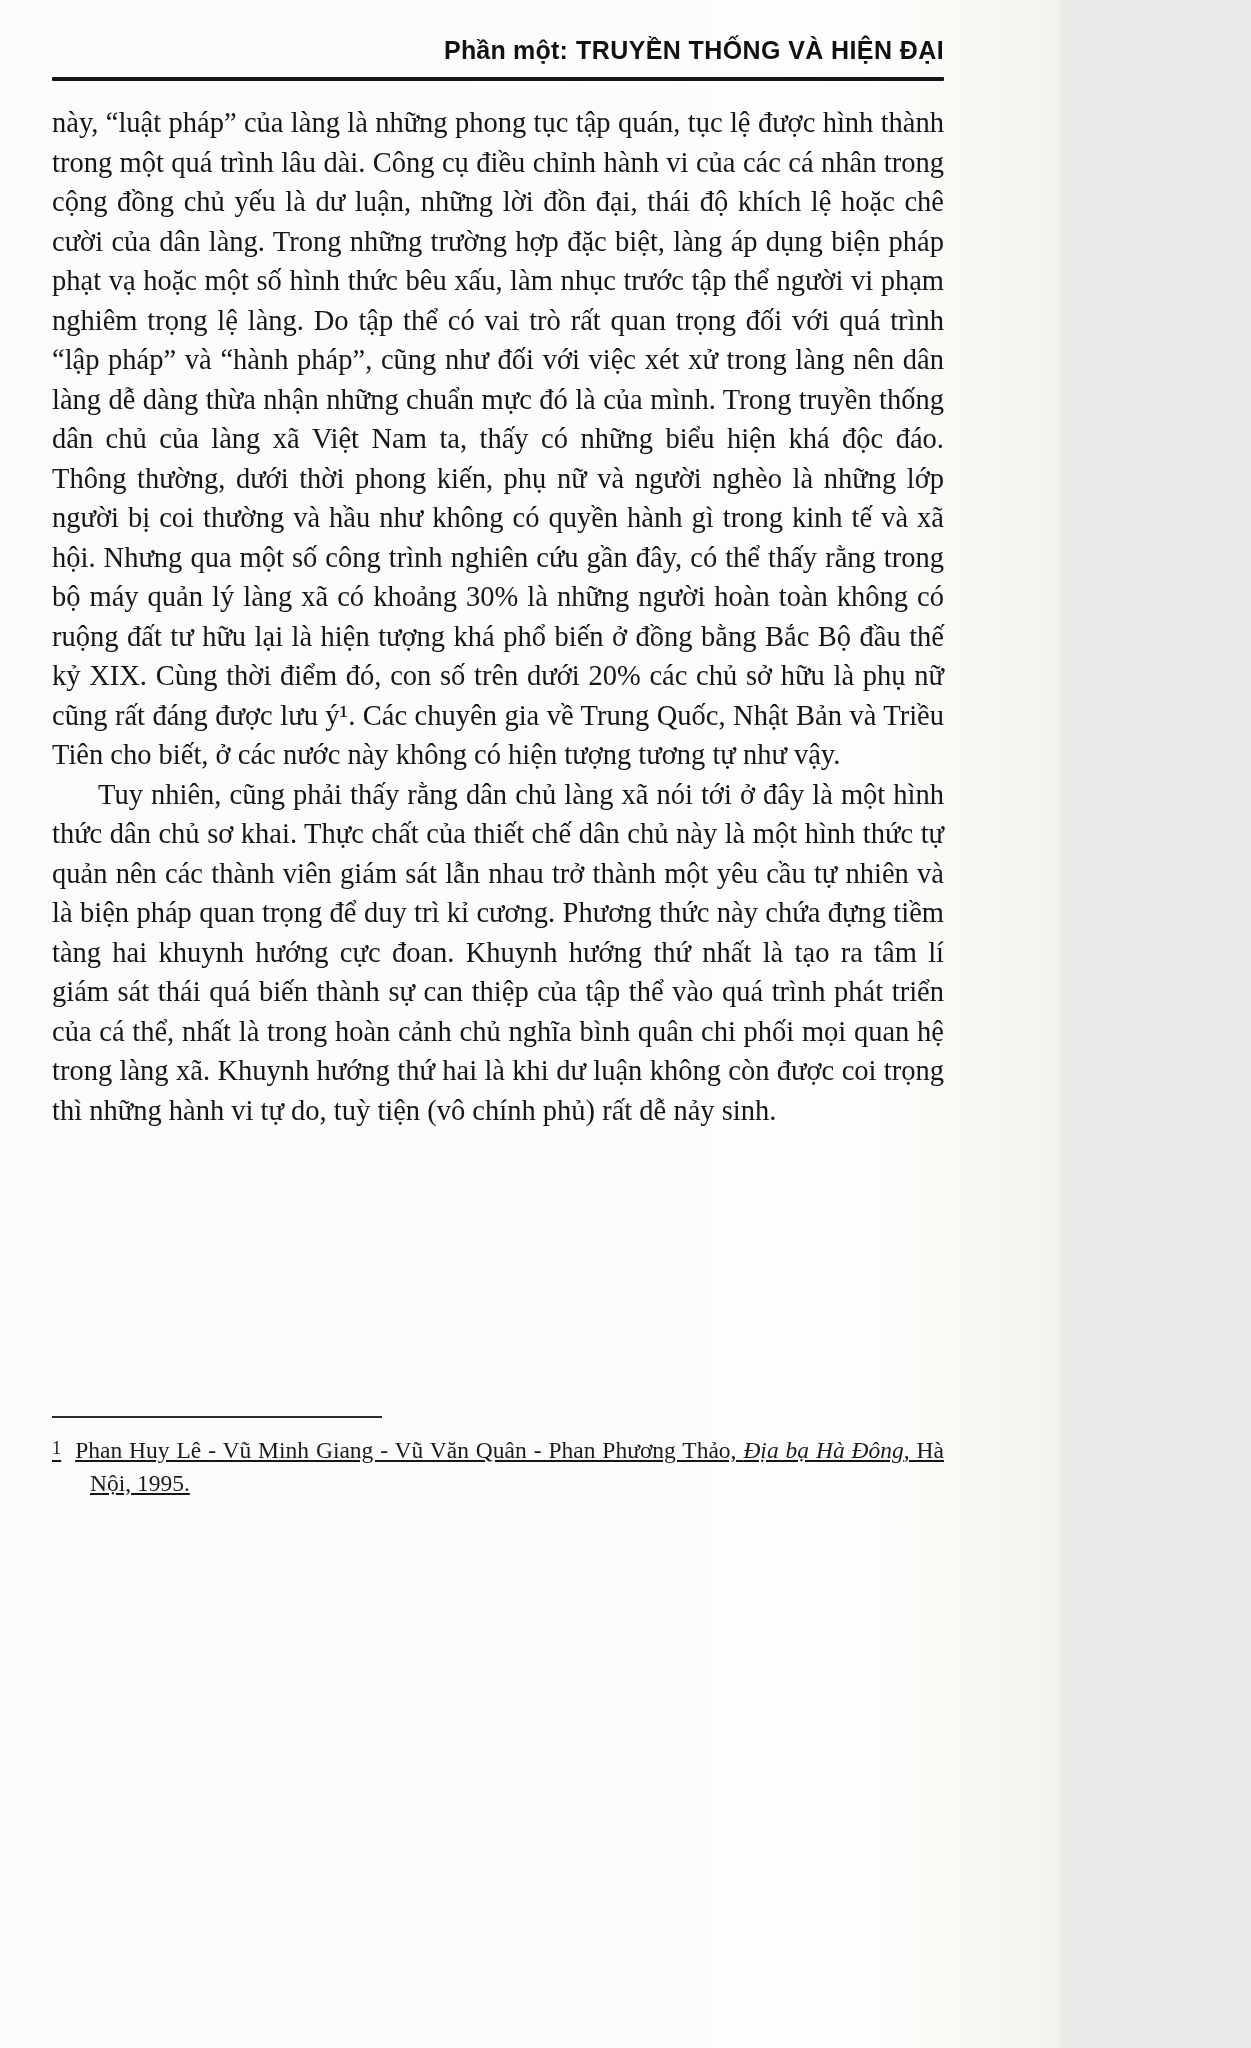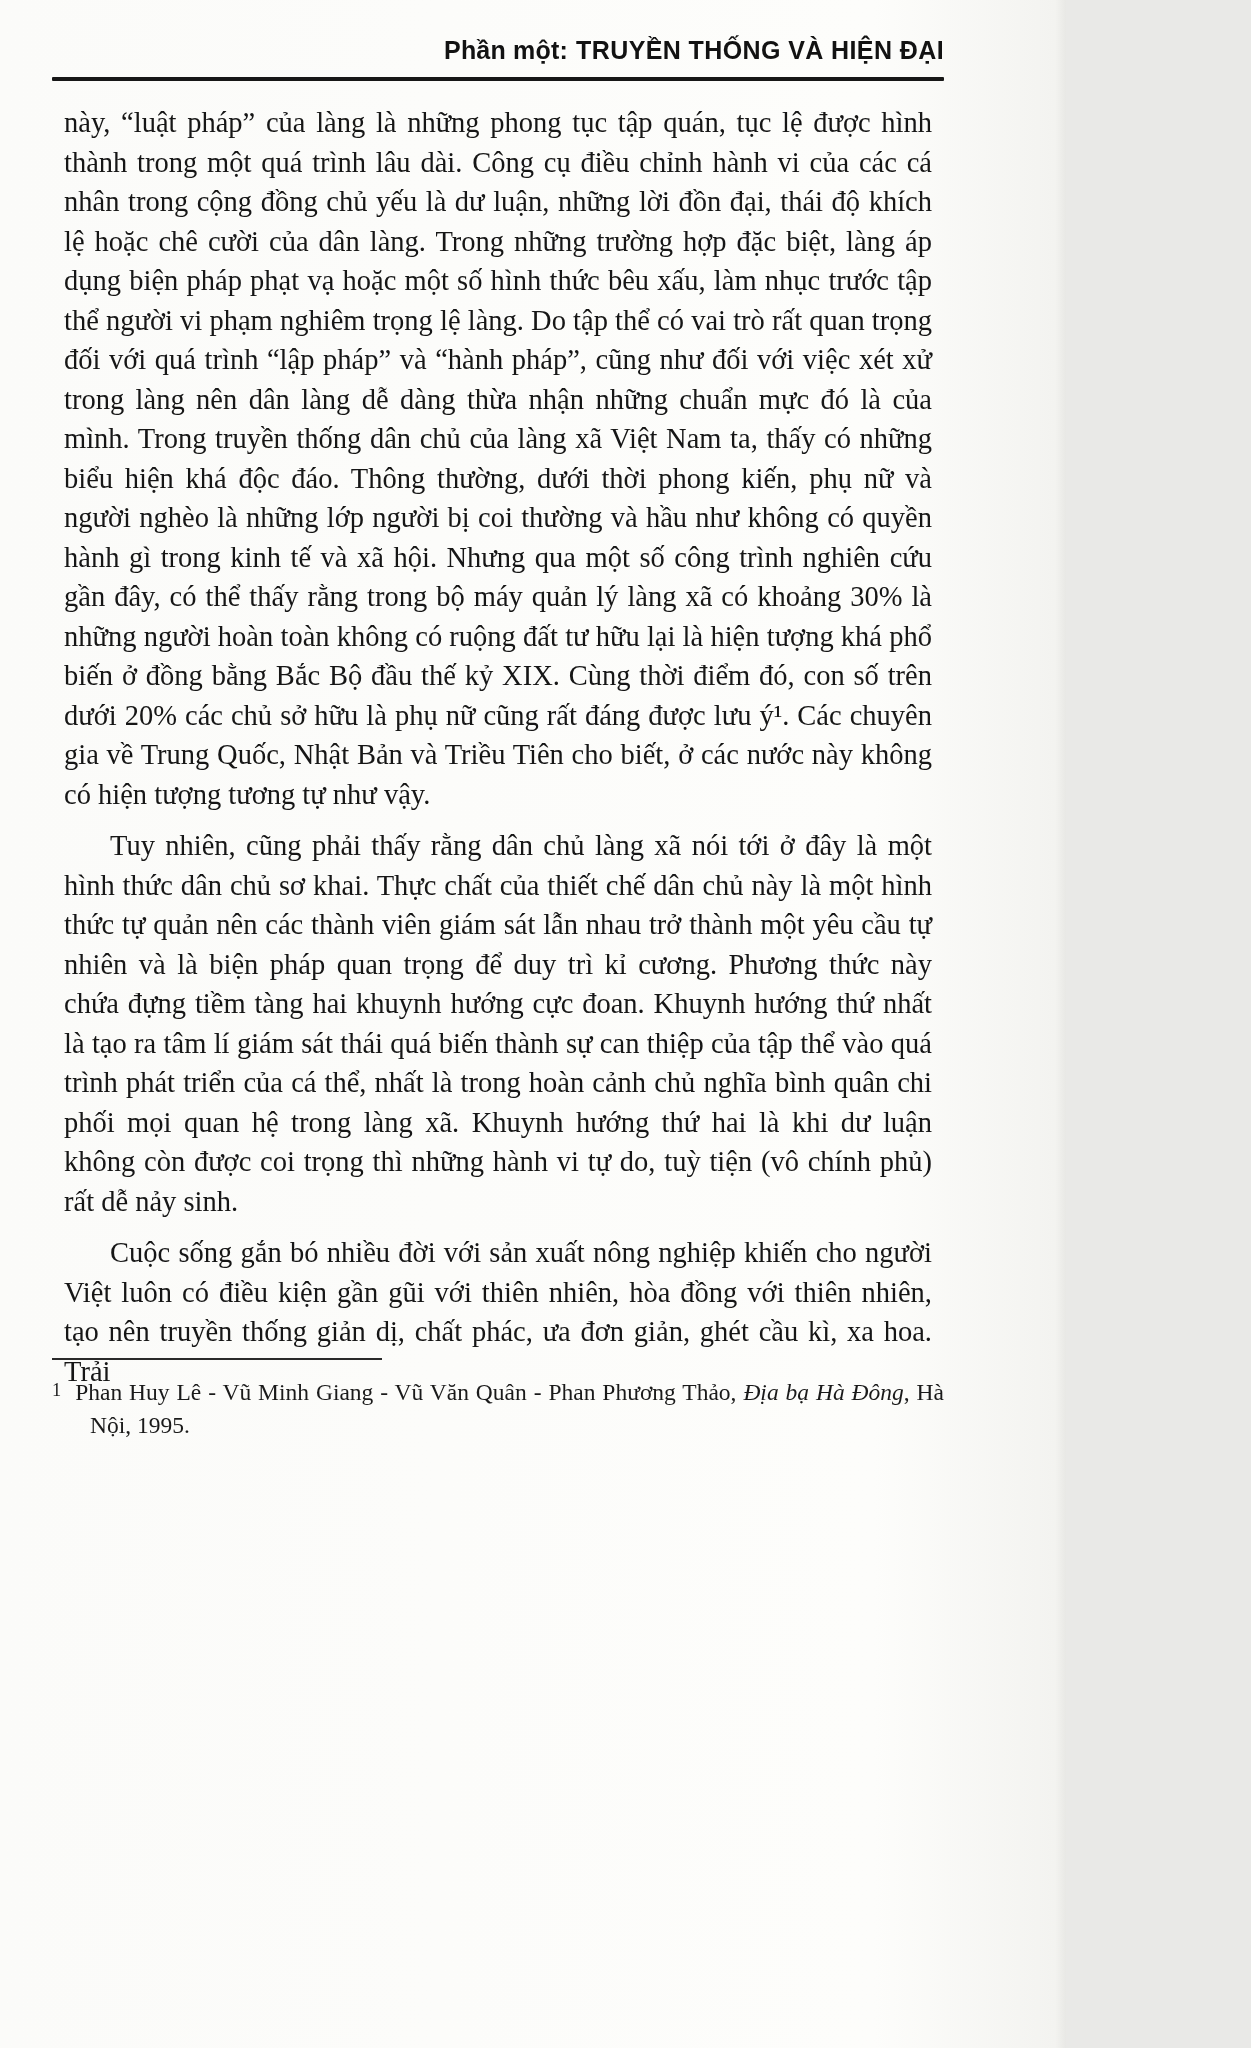--- a/index.html
+++ b/index.html
@@ -47,31 +47,32 @@
   }
   
   .body-text {
     margin-top: 22px;
     font-size: 28.5px;
     line-height: 39.5px;
     text-align: justify;
     text-justify: inter-word;
   }
   .para {
-    margin: 12px;
+    margin: 0;
   }
   .para.indent {
     text-indent: 46px;
   }
   
   .page-footer {
     position: absolute;
     left: 52px;
     right: 122px;
-    top: 1358px;
+    top: 1416px;
+    text-decoration: underline;
   }
   .footnote-rule {
     width: 330px;
     height: 2px;
     background: #2a2a2a;
     margin-bottom: 14px;
   }
   .footnote {
     font-size: 23.5px;
     line-height: 33px;
@@ -104,21 +105,20 @@
   <header class="page-header">
     <div class="header-line">
       <span class="header-section">Phần một:</span><span class="header-title">TRUYỀN THỐNG VÀ HIỆN ĐẠI</span>
     </div>
     <div class="header-rule"></div>
   </header>
 
   <main class="body-text">
     <p class="para">này, “luật pháp” của làng là những phong tục tập quán, tục lệ được hình thành trong một quá trình lâu dài. Công cụ điều chỉnh hành vi của các cá nhân trong cộng đồng chủ yếu là dư luận, những lời đồn đại, thái độ khích lệ hoặc chê cười của dân làng. Trong những trường hợp đặc biệt, làng áp dụng biện pháp phạt vạ hoặc một số hình thức bêu xấu, làm nhục trước tập thể người vi phạm nghiêm trọng lệ làng. Do tập thể có vai trò rất quan trọng đối với quá trình “lập pháp” và “hành pháp”, cũng như đối với việc xét xử trong làng nên dân làng dễ dàng thừa nhận những chuẩn mực đó là của mình. Trong truyền thống dân chủ của làng xã Việt Nam ta, thấy có những biểu hiện khá độc đáo. Thông thường, dưới thời phong kiến, phụ nữ và người nghèo là những lớp người bị coi thường và hầu như không có quyền hành gì trong kinh tế và xã hội. Nhưng qua một số công trình nghiên cứu gần đây, có thể thấy rằng trong bộ máy quản lý làng xã có khoảng 30% là những người hoàn toàn không có ruộng đất tư hữu lại là hiện tượng khá phổ biến ở đồng bằng Bắc Bộ đầu thế kỷ XIX. Cùng thời điểm đó, con số trên dưới 20% các chủ sở hữu là phụ nữ cũng rất đáng được lưu ý¹. Các chuyên gia về Trung Quốc, Nhật Bản và Triều Tiên cho biết, ở các nước này không có hiện tượng tương tự như vậy.</p>
     <p class="para indent">Tuy nhiên, cũng phải thấy rằng dân chủ làng xã nói tới ở đây là một hình thức dân chủ sơ khai. Thực chất của thiết chế dân chủ này là một hình thức tự quản nên các thành viên giám sát lẫn nhau trở thành một yêu cầu tự nhiên và là biện pháp quan trọng để duy trì kỉ cương. Phương thức này chứa đựng tiềm tàng hai khuynh hướng cực đoan. Khuynh hướng thứ nhất là tạo ra tâm lí giám sát thái quá biến thành sự can thiệp của tập thể vào quá trình phát triển của cá thể, nhất là trong hoàn cảnh chủ nghĩa bình quân chi phối mọi quan hệ trong làng xã. Khuynh hướng thứ hai là khi dư luận không còn được coi trọng thì những hành vi tự do, tuỳ tiện (vô chính phủ) rất dễ nảy sinh.</p>
-    <p class="para indent">Cuộc sống gắn bó nhiều đời với sản xuất nông nghiệp khiến cho người Việt luôn có điều kiện gần gũi với thiên nhiên, hòa đồng với thiên nhiên, tạo nên truyền thống giản dị, chất phác, ưa đơn giản, ghét cầu kì, xa hoa. Trải</p>
   </main>
 
   <footer class="page-footer">
     <div class="footnote-rule"></div>
     <div class="footnote">
       <span class="fn-marker">1</span><span>Phan Huy Lê - Vũ Minh Giang - Vũ Văn Quân - Phan Phương Thảo, </span><span class="fn-title">Địa bạ Hà Đông</span><span>, Hà Nội, 1995.</span>
     </div>
   </footer>
 
 </div>

